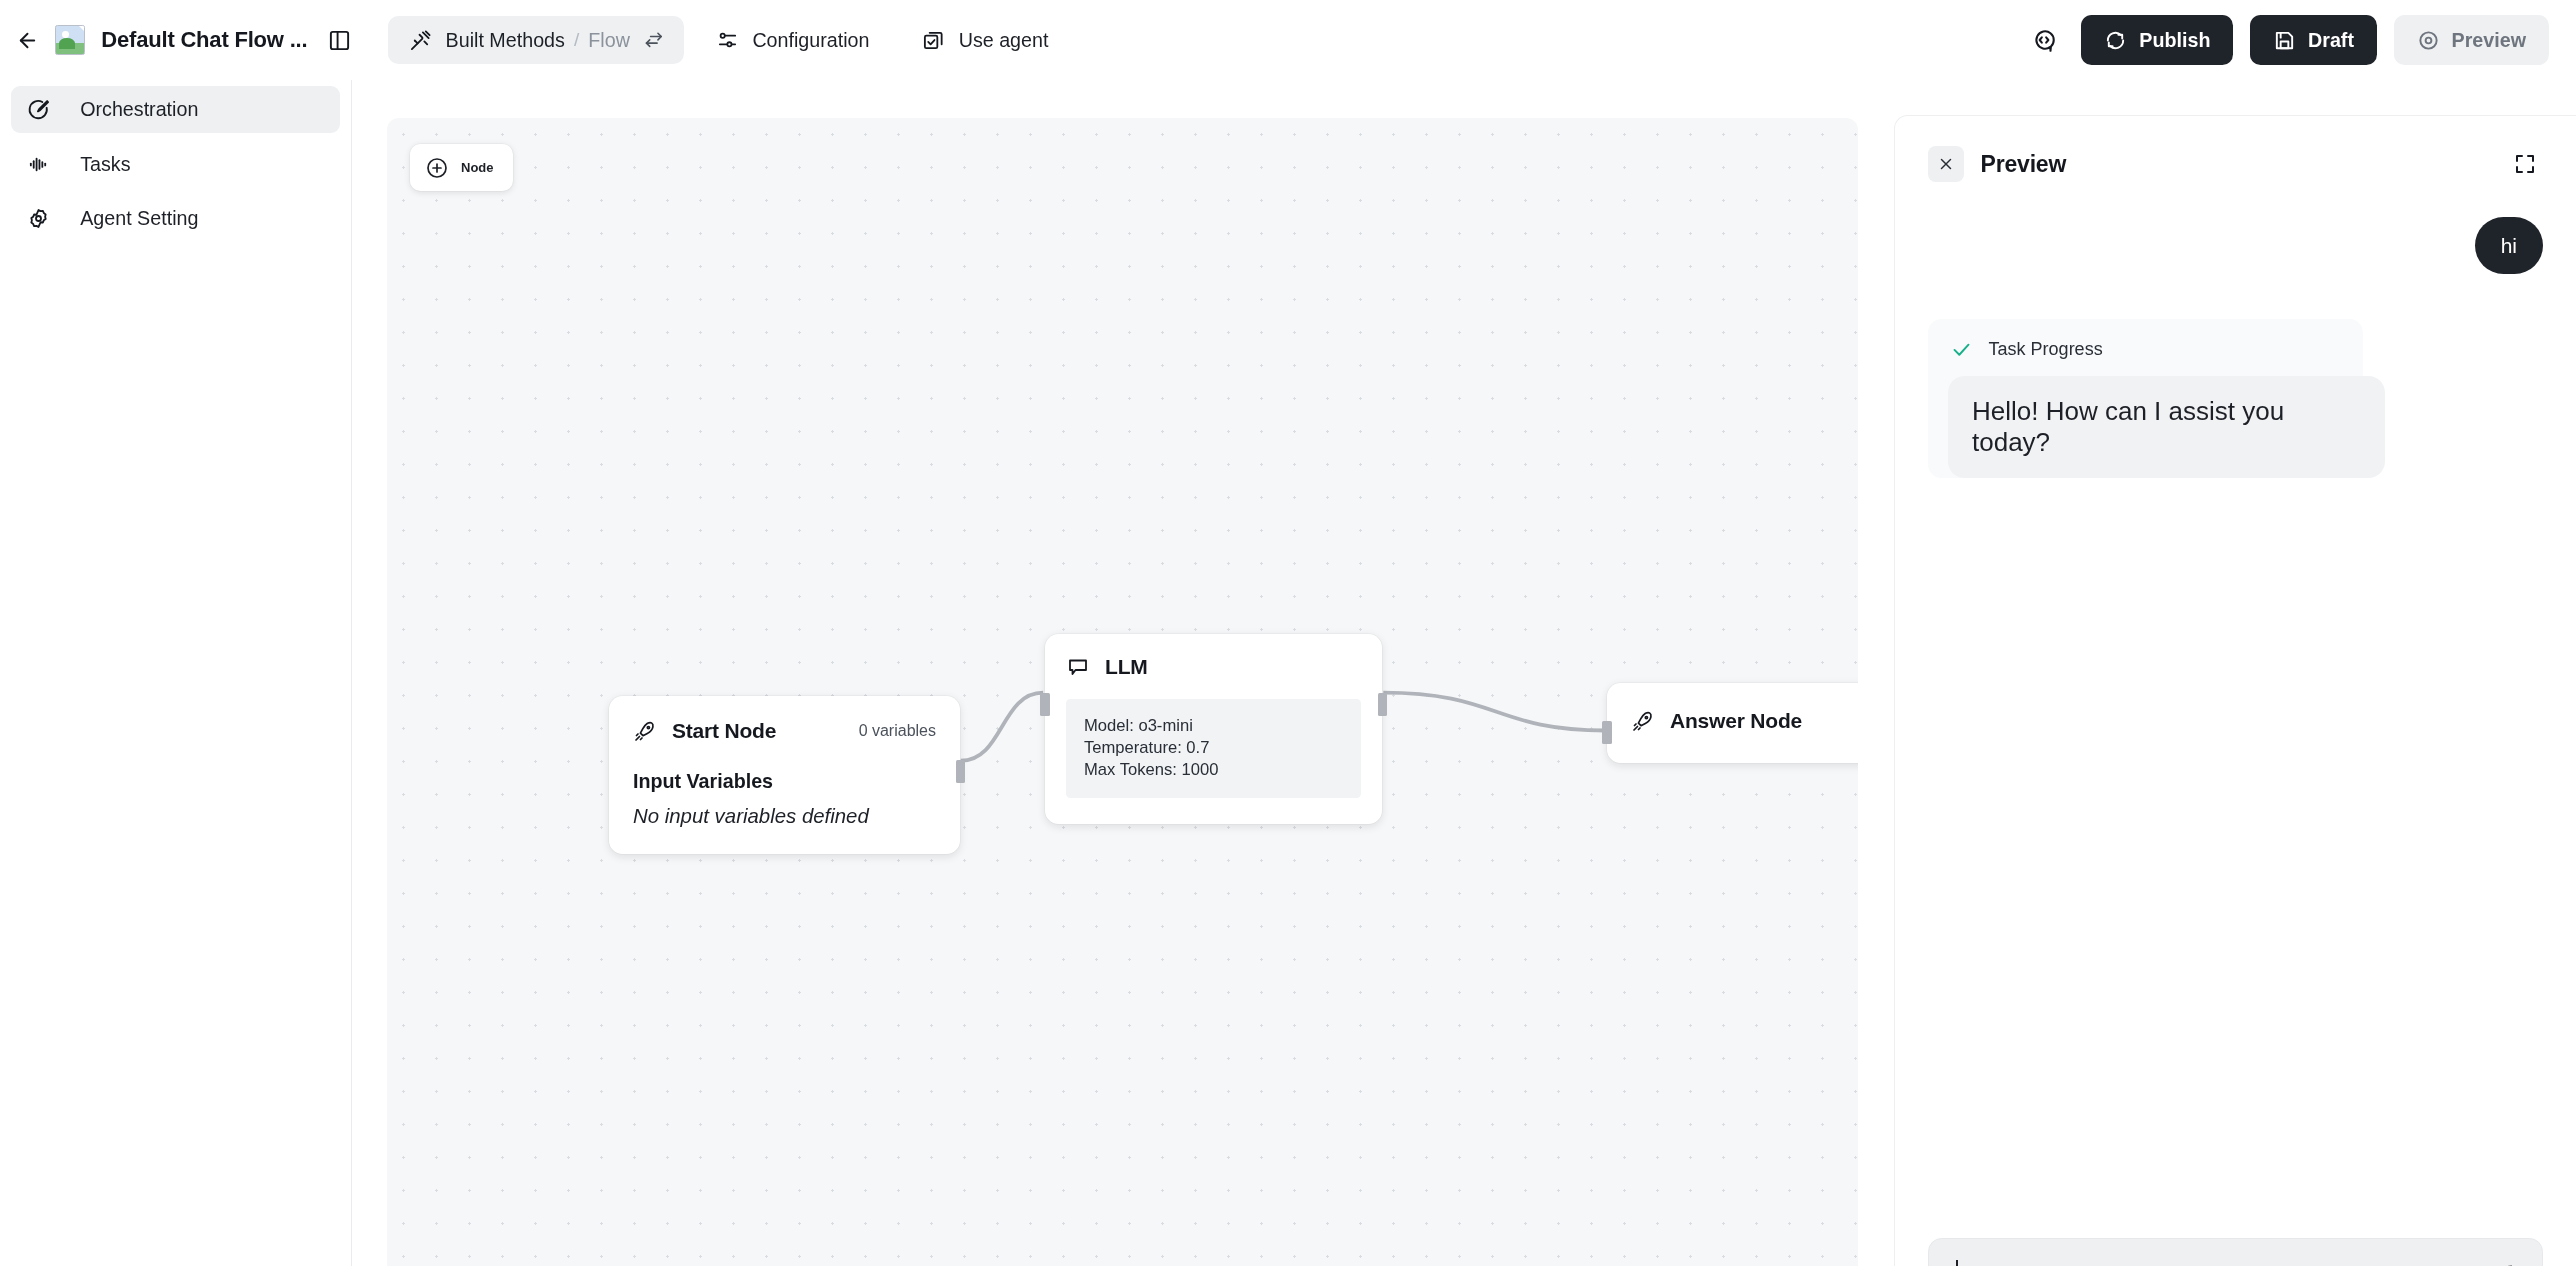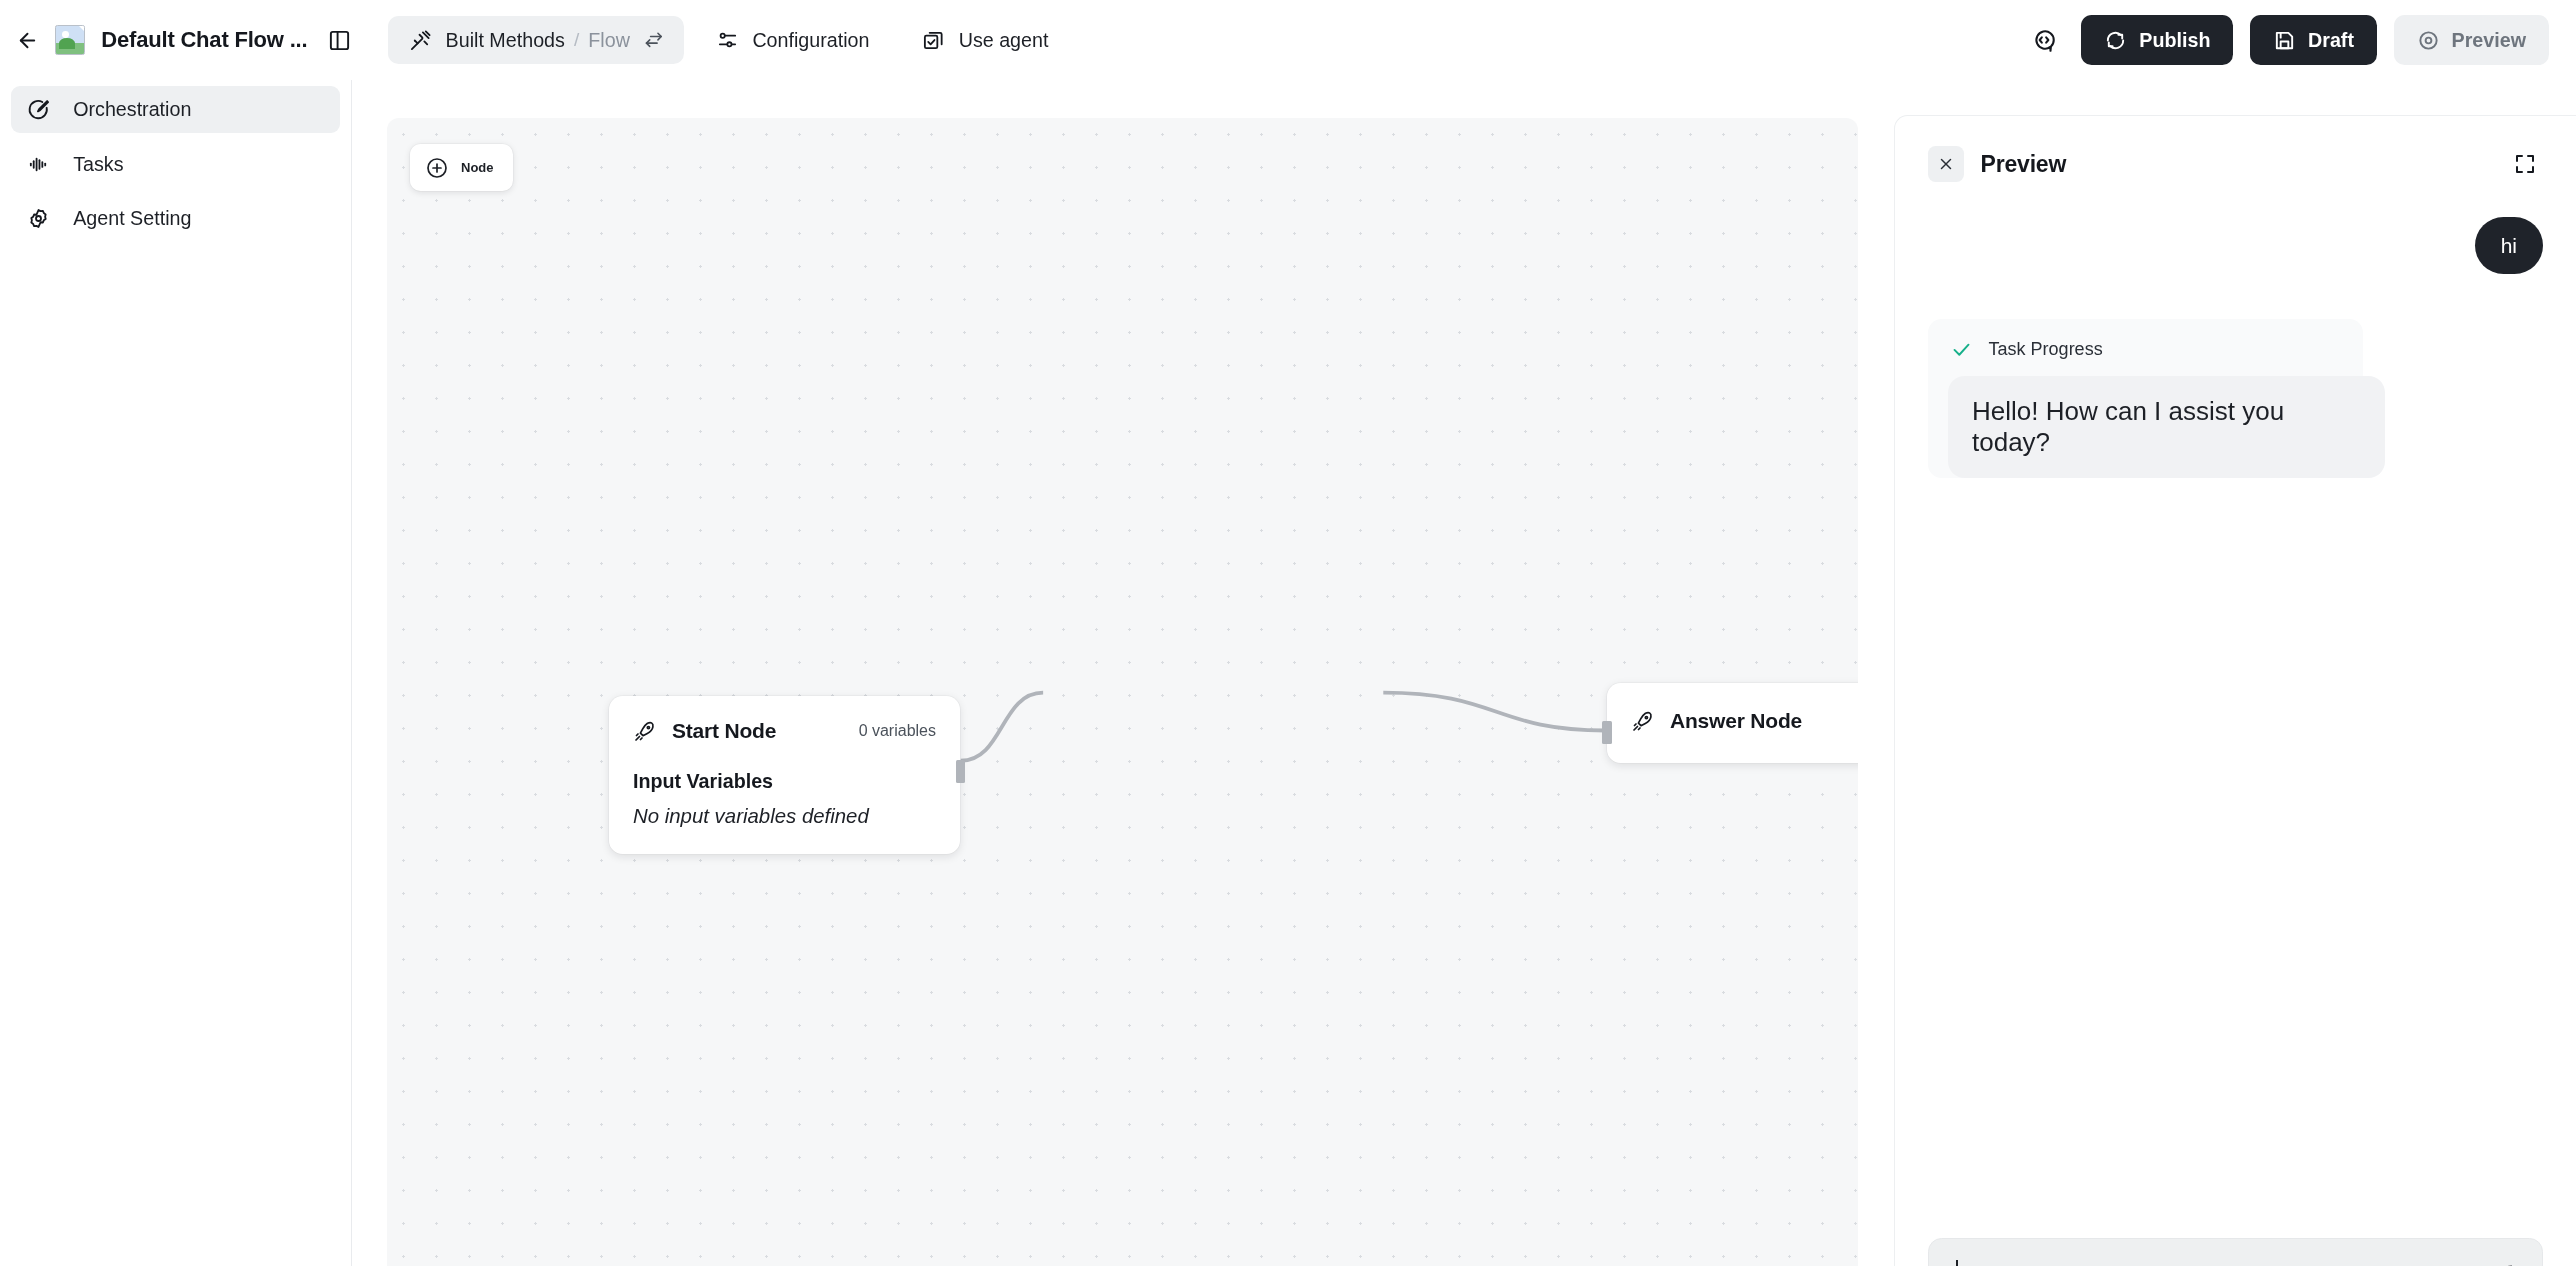--- a/index.html
+++ b/index.html
@@ -79,21 +79,21 @@
   .body { flex: 1 1 auto; display: flex; position: relative; }
 
   
   .sidebar {
     width: 352px; flex: 0 0 352px;
     border-right: 0.8px solid #e9ebee;
     padding: 6px 10.6px 0 10.6px;
     background: #fff;
   }
   .side-item {
-    display: flex; align-items: center; gap: 23px;
+    display: flex; align-items: center; gap: 30px;
     height: 47px; padding: 0 16.6px; border-radius: 9px;
     font-size: 19.7px; color: #1d2026; cursor: pointer; margin-bottom: 7.6px;
   }
   .side-item.active { background: #eef0f2; }
 
   
   .canvas-wrap { flex: 1 1 auto; position: relative; padding: 38px 0 0 35px; }
   .canvas {
     position: relative; width: 1471px; height: 1225px;
     background-color: #f6f7f8;
@@ -346,20 +346,35 @@
                 <line x1="3.5" y1="16.5" x2="5" y2="15"></line>
                 <line x1="7.5" y1="20.5" x2="9" y2="19"></line>
             </svg>
             <span class="node-title">Start Node</span>
             <span class="node-meta">0 variables</span>
           </div>
           <div class="sub">Input Variables</div>
           <div class="empty">No input variables defined</div>
         </div>
 
+        <div class="node" id="llm-node">
+          <div class="handle" style="left:-5.3px; top:59px;"></div>
+          <div class="handle" style="right:-5.3px; top:59px;"></div>
+          <div class="node-head">
+            <svg width="24" height="24" viewBox="0 0 24 24" fill="none" stroke="#15181e" stroke-width="1.8" stroke-linejoin="round">
+              <path d="M4 5.5h16v9.5H9.5L6.5 19v-4H4z"></path>
+            </svg>
+            <span class="node-title">LLM</span>
+          </div>
+          <div class="llm-body">
+            <div>Model: o3-mini</div>
+            <div>Temperature: 0.7</div>
+            <div>Max Tokens: 1000</div>
+          </div>
+        </div>
 
         <div class="node" id="answer-node">
           <div class="handle" style="left:-5.3px; top:38px;"></div>
 
           <div class="node-head">
             <svg width="24" height="24" viewBox="0 0 24 24" fill="none" stroke="#15181e" stroke-width="1.7" stroke-linecap="round" stroke-linejoin="round">
               <path d="M14.5 4.2c3.6-1.5 6 0 5.4 3.6-.4 2.4-2.6 5-5.6 6.6l-4.3 2.3-2.6-2.6 2.3-4.3c1.6-3 4.2-5.2 4.8-5.6z"></path>
               <circle cx="15.4" cy="8.6" r="1.1"></circle>
               <line x1="3" y1="21" x2="6.5" y2="17.5"></line>
                 <line x1="3.5" y1="16.5" x2="5" y2="15"></line>

